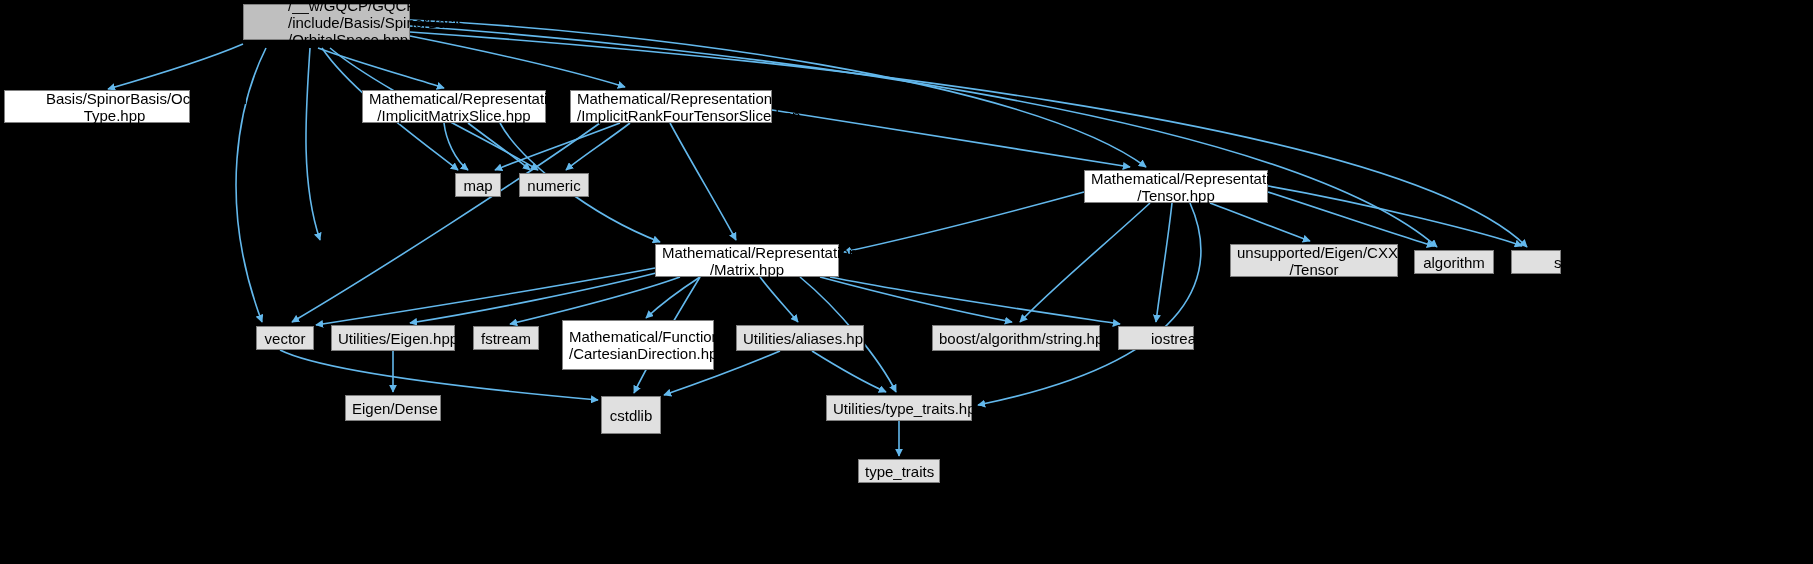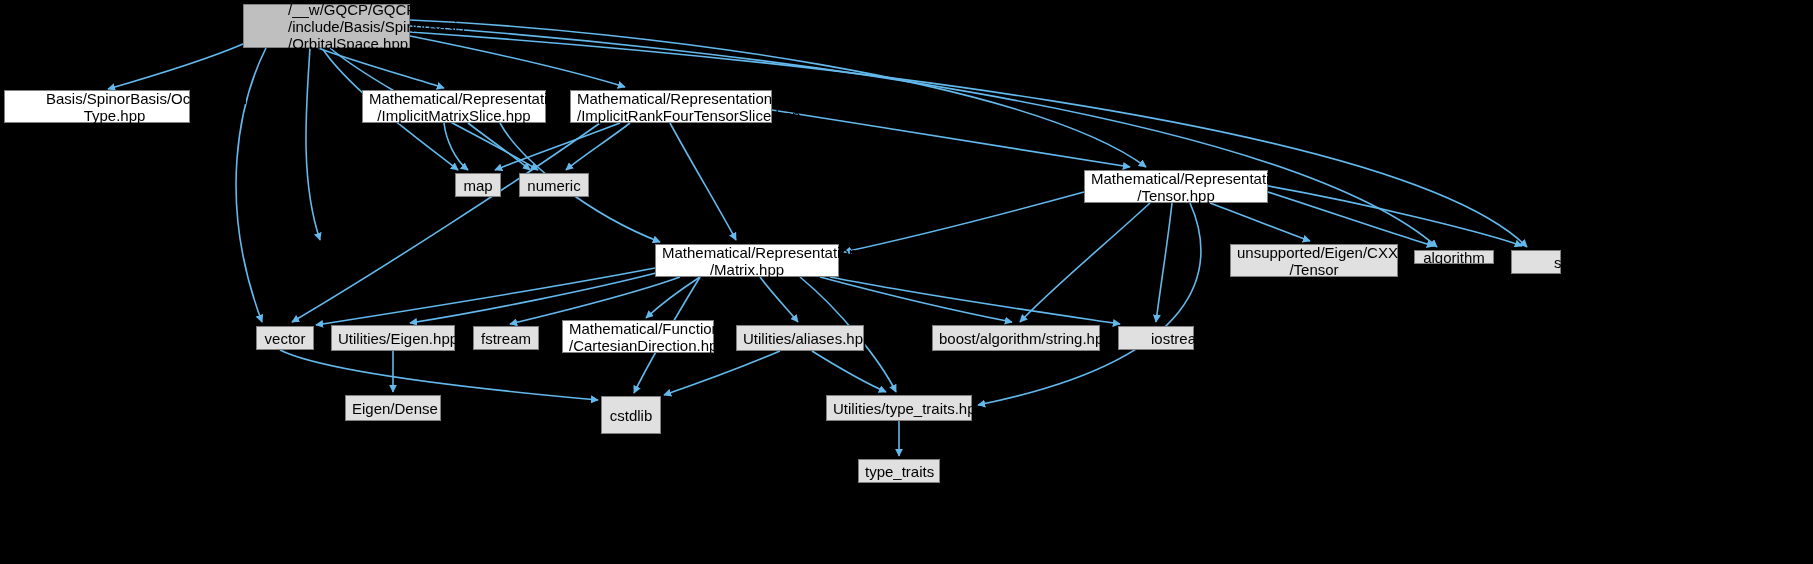--- a/index.html
+++ b/index.html
@@ -91,43 +91,43 @@
         <path d="M 800,277 C 840,310 880,360 896,392" fill="none" stroke="#63b8ec" stroke-width="1.6" marker-end="url(#arrow)"></path>
         <path d="M 700,277 C 680,310 650,360 634,393" fill="none" stroke="#63b8ec" stroke-width="1.6" marker-end="url(#arrow)"></path>
         <path d="M 393,351 C 393,365 393,380 393,392" fill="none" stroke="#63b8ec" stroke-width="1.6" marker-end="url(#arrow)"></path>
         <path d="M 280,350 C 330,375 520,393 598,400" fill="none" stroke="#63b8ec" stroke-width="1.6" marker-end="url(#arrow)"></path>
         <path d="M 780,351 C 740,368 690,386 664,395" fill="none" stroke="#63b8ec" stroke-width="1.6" marker-end="url(#arrow)"></path>
         <path d="M 812,351 C 836,366 868,384 886,392" fill="none" stroke="#63b8ec" stroke-width="1.6" marker-end="url(#arrow)"></path>
         <path d="M 899,421 C 899,434 899,446 899,456" fill="none" stroke="#63b8ec" stroke-width="1.6" marker-end="url(#arrow)"></path>
       </g>
   </svg>
   <div id="nodes-group">
-      <div class="node fill-gray" style="left: 243px; top: 4px; width: 167px; height: 44px; padding-left: 44px;"><span class="label">/__w/GQCP/GQCP/gqcp
+      <div class="node fill-gray" style="left: 243px; top: 4px; width: 167px; height: 36px; padding-left: 44px;"><span class="label">/__w/GQCP/GQCP/gqcp
 /include/Basis/SpinorBasis
 /OrbitalSpace.hpp</span></div>
       <div class="node fill-white" style="left: 4px; top: 90px; width: 186px; height: 33px; padding-left: 41px;"><span class="label">Basis/SpinorBasis/Occupation
 Type.hpp</span></div>
       <div class="node fill-white" style="left: 362px; top: 90px; width: 184px; height: 33px;"><span class="label">Mathematical/Representation
 /ImplicitMatrixSlice.hpp</span></div>
       <div class="node fill-white" style="left: 570px; top: 90px; width: 202px; height: 33px;"><span class="label">Mathematical/Representation
 /ImplicitRankFourTensorSlice.hpp</span></div>
       <div class="node fill-white" style="left: 1084px; top: 170px; width: 184px; height: 33px;"><span class="label">Mathematical/Representation
 /Tensor.hpp</span></div>
       <div class="node fill-light" style="left: 455px; top: 173px; width: 46px; height: 24px;"><span class="label">map</span></div>
       <div class="node fill-light" style="left: 519px; top: 173px; width: 70px; height: 24px;"><span class="label">numeric</span></div>
       <div class="node fill-white" style="left: 655px; top: 244px; width: 184px; height: 33px;"><span class="label">Mathematical/Representation
 /Matrix.hpp</span></div>
       <div class="node fill-light" style="left: 1230px; top: 244px; width: 168px; height: 33px;"><span class="label">unsupported/Eigen/CXX11
 /Tensor</span></div>
-      <div class="node fill-light" style="left: 1414px; top: 250px; width: 80px; height: 14px;"><span class="label">algorithm</span></div>
+      <div class="node fill-light" style="left: 1414px; top: 250px; width: 80px; height: 24px;"><span class="label">algorithm</span></div>
       <div class="node fill-light" style="left: 1511px; top: 250px; width: 34px; height: 24px; padding-left: 42px;"><span class="label">string</span></div>
       <div class="node fill-light" style="left: 256px; top: 326px; width: 58px; height: 24px;"><span class="label">vector</span></div>
       <div class="node fill-light" style="left: 331px; top: 325px; width: 124px; height: 26px;"><span class="label">Utilities/Eigen.hpp</span></div>
       <div class="node fill-light" style="left: 473px; top: 326px; width: 66px; height: 24px;"><span class="label">fstream</span></div>
-      <div class="node fill-white" style="left: 562px; top: 320px; width: 152px; height: 33px;"><span class="label">Mathematical/Functions
+      <div class="node fill-white" style="left: 562px; top: 320px; width: 152px; height: 50px;"><span class="label">Mathematical/Functions
 /CartesianDirection.hpp</span></div>
       <div class="node fill-light" style="left: 736px; top: 325px; width: 128px; height: 26px;"><span class="label">Utilities/aliases.hpp</span></div>
       <div class="node fill-light" style="left: 932px; top: 325px; width: 168px; height: 26px;"><span class="label">boost/algorithm/string.hpp</span></div>
       <div class="node fill-light" style="left: 1118px; top: 326px; width: 76px; height: 24px; padding-left: 32px;"><span class="label">iostream</span></div>
       <div class="node fill-light" style="left: 345px; top: 395px; width: 96px; height: 26px;"><span class="label">Eigen/Dense</span></div>
       <div class="node fill-light" style="left: 601px; top: 396px; width: 60px; height: 38px;"><span class="label">cstdlib</span></div>
       <div class="node fill-light" style="left: 826px; top: 395px; width: 146px; height: 26px; text-align: center;"><span class="label">Utilities/type_traits.hpp</span></div>
       <div class="node fill-light" style="left: 858px; top: 459px; width: 82px; height: 24px;"><span class="label">type_traits</span></div>
     </div>
 </div>

